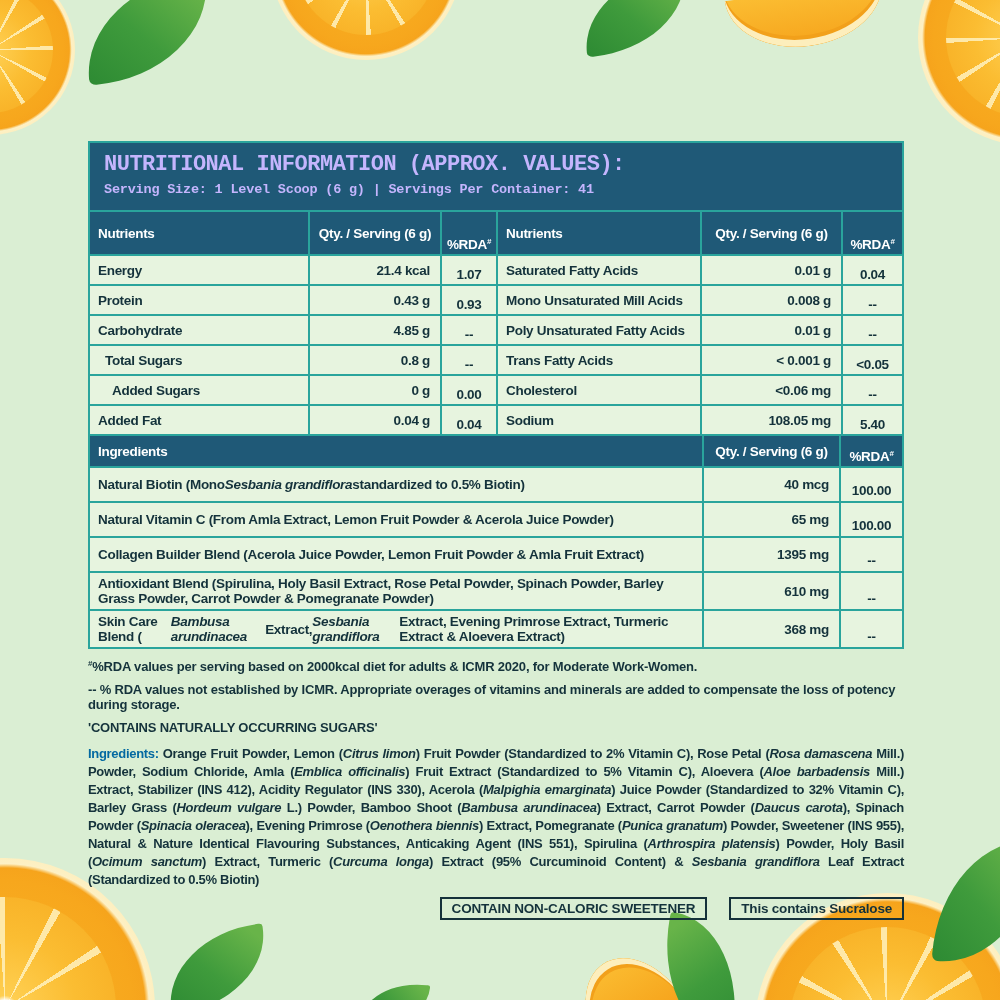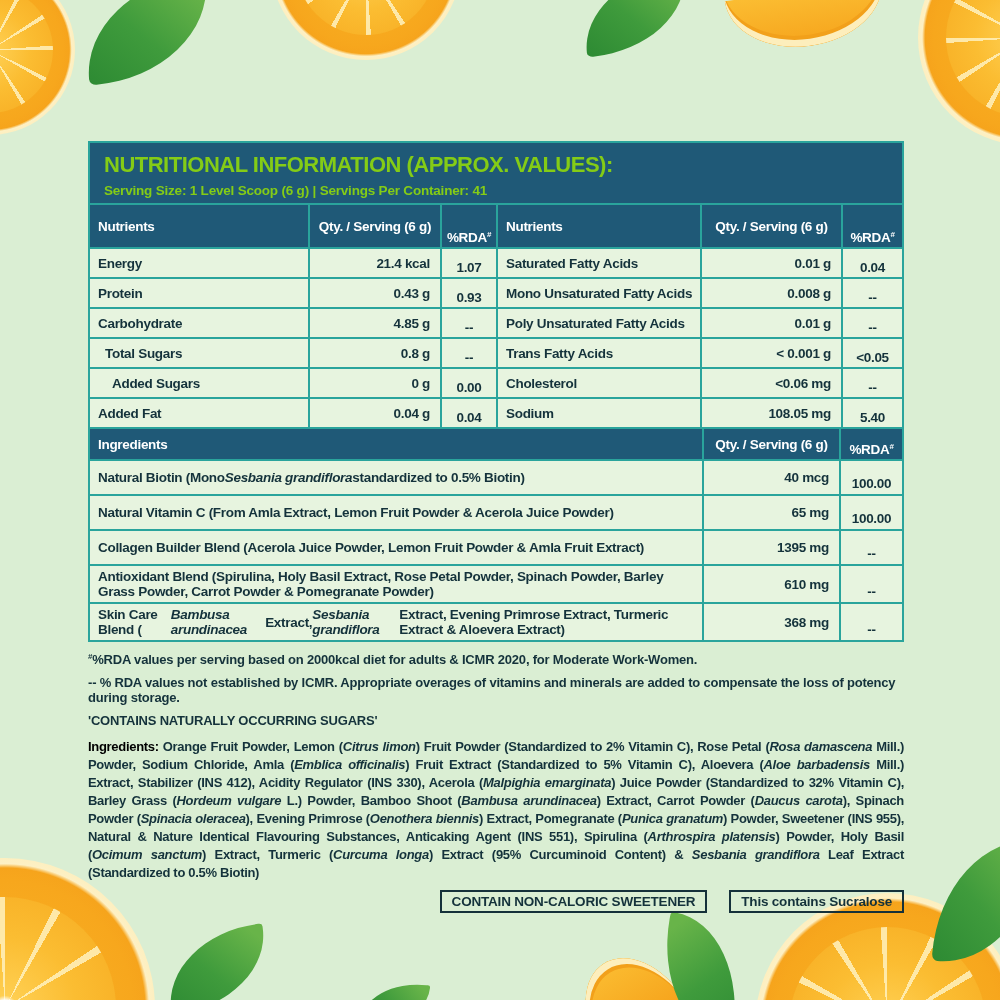--- a/index.html
+++ b/index.html
@@ -22,21 +22,21 @@
   .wedge{position:absolute;
     background:linear-gradient(to bottom,#fbbd32,#f6a41c);
     border-radius:0 0 50% 50%/0 0 100% 100%;
     box-shadow:inset 0 -7px 0 #fdeebc, inset 0 -11px 0 #f2a01a;}
   .wedge.up{border-radius:50% 50% 0 0/100% 100% 0 0;
     box-shadow:inset 0 7px 0 #fdeebc, inset 0 11px 0 #f2a01a;}
   
   .content{position:absolute;left:88px;top:141px;width:816px;}
   .panel{box-sizing:border-box;width:816px;background:#2aa49c;padding:2px;
     display:flex;flex-direction:column;gap:2px;}
-  .panel-head{background:#1f5977;color:#84cc16;padding:9px 14px 5px 14px;}
+  .panel-head{background:#1f5977;color:#c4b5fd;padding:9px 14px 13px 14px;font-family:Liberation Mono, monospace;}
   .panel-title{font-size:22px;font-weight:bold;letter-spacing:-0.5px;}
   .panel-serving{font-size:13.5px;font-weight:bold;letter-spacing:-0.2px;margin-top:5px;}
   .ngrid{display:grid;grid-template-columns:218px 130px 54px 202px 139px 59px;gap:2px;background:#2aa49c;}
   .igrid{display:grid;grid-template-columns:612px 135px 61px;gap:2px;background:#2aa49c;}
   .c{background:#e7f4df;display:flex;align-items:center;
      font-size:13.5px;font-weight:bold;letter-spacing:-0.3px;min-height:24px;}
   .c.hd{background:#1f5977;color:#ffffff;min-height:26px;}
   .c.name{justify-content:flex-start;padding:2px 4px 2px 8px;text-align:left;}
   .c.qty{justify-content:flex-end;padding:2px 10px 2px 4px;text-align:right;}
   .c.rda{justify-content:center;padding:2px 2px;text-align:center;align-items:flex-end;}
@@ -44,21 +44,21 @@
   .igrid .c{min-height:27px;padding-top:3px;padding-bottom:3px;}
   .igrid .c.hd{min-height:26px;padding-top:2px;padding-bottom:2px;}
   sup{font-size:8px;line-height:0;}
   i{font-style:italic;}
   
   .below{width:816px;}
   .footnote{font-size:13px;font-weight:bold;letter-spacing:-0.2px;margin-top:8px;}
   .footnote:first-child{margin-top:10px;}
   .ing-para{margin-top:10px;font-size:13px;font-weight:600;letter-spacing:-0.3px;
     line-height:18px;text-align:justify;}
-  .ing-label{color:#000000;font-weight:bold;}
+  .ing-label{color:#0369a1;font-weight:bold;}
   .boxes{display:flex;gap:22px;margin-top:8px;justify-content:flex-end;}
   .disc-box{border:2px solid #15313a;padding:2px 10px;font-size:13.5px;font-weight:bold;
     letter-spacing:-0.2px;background:transparent;white-space:nowrap;}
 </style>
 </head>
 <body>
 
 <div class="stage">
 
   <div class="orange" style="width:170px;height:170px;left:-95px;top:-35px;"></div>
@@ -106,21 +106,21 @@
           </div>
       <div class="c name">Energy</div>
           <div class="c qty">21.4 kcal</div>
           <div class="c rda">1.07</div>
           <div class="c name">Saturated Fatty Acids</div>
           <div class="c qty">0.01 g</div>
           <div class="c rda">0.04</div>
           <div class="c name">Protein</div>
           <div class="c qty">0.43 g</div>
           <div class="c rda">0.93</div>
-          <div class="c name">Mono Unsaturated Fatty Acids</div>
+          <div class="c name">Mono Unsaturated Mill Acids</div>
           <div class="c qty">0.008 g</div>
           <div class="c rda">--</div>
           <div class="c name">Carbohydrate</div>
           <div class="c qty">4.85 g</div>
           <div class="c rda">--</div>
           <div class="c name">Poly Unsaturated Fatty Acids</div>
           <div class="c qty">0.01 g</div>
           <div class="c rda">--</div>
           <div class="c name" style="padding-left: 15px;">Total Sugars</div>
           <div class="c qty">0.8 g</div>

